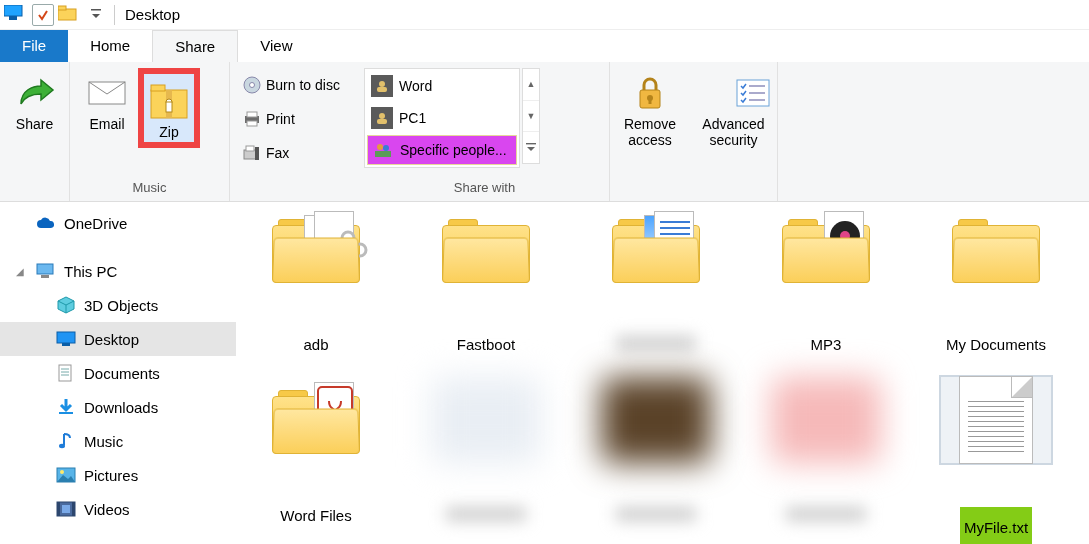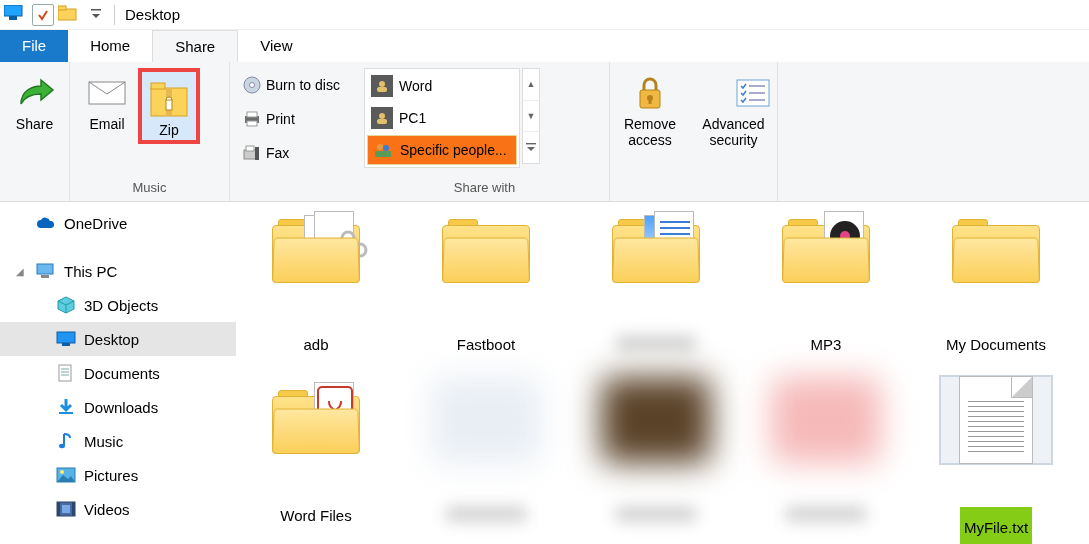--- a/index.html
+++ b/index.html
@@ -21,21 +21,21 @@
 
     
     .ribbon { display: flex; background: #f5f6f7; height: 140px; border-bottom: 1px solid #ddd; }
     .rg { display: flex; flex-direction: column; position: relative; border-right: 1px solid #e1e1e1; }
     .rg-body { display: flex; align-items: flex-start; padding: 6px 6px 0 6px; flex: 1; }
     .rg-label { text-align: center; font-size: 13px; color: #555; padding: 3px 0 6px; }
 
     .bigbtn { width: 62px; display: flex; flex-direction: column; align-items: center; text-align: center; padding: 4px 0; font-size: 14px; }
     .bigbtn .ico { height: 42px; display:flex; align-items:center; justify-content:center; }
     .bigbtn .lbl { line-height: 16px; margin-top: 2px; }
-    .zip-btn { border: 4px solid #ef4444; background: #d8e8fb; padding: 6px 10px 2px; }
+    .zip-btn { border: 6px solid #ef4444; background: #d8e8fb; padding: 6px 10px 2px; }
 
     .smallrow { display: flex; align-items: center; gap: 4px; height: 26px; padding: 0 6px; }
     .smallrow .sico { width: 20px; display:flex; align-items:center; justify-content:center; }
 
     .share-list { display: flex; flex-direction: column; gap: 2px; padding: 2px; border: 1px solid #ddd; background: #fff; width: 156px; }
     .share-item { display:flex; align-items:center; gap:6px; height:30px; padding:0 4px; }
     .share-item .thumb { width: 22px; height: 22px; background:#5a5a5a; display:flex; align-items:center; justify-content:center; }
     .scrollbtns { display:flex; flex-direction:column; border:1px solid #ddd; background:#fff; width:18px; height:96px; }
     .scrollbtns div { flex:1; display:flex; align-items:center; justify-content:center; font-size:9px; color:#666; border-bottom:1px solid #eee; }
     .scrollbtns div:last-child { border:none; font-size:10px; }
@@ -199,21 +199,21 @@
         </div>
         <div class="share-item">
           <span class="thumb">
               <svg width="14" height="14">
                 <circle cx="7" cy="5" r="3" fill="#e2c06b"></circle>
                 <rect x="2" y="8" width="10" height="5" rx="2" fill="#e2c06b"></rect>
               </svg>
             </span>
           <span>PC1</span>
         </div>
-        <div class="share-item" style="background:#f97316; border:1px solid #e5d89a;">
+        <div class="share-item" style="background:#d946ef; border:1px solid #e5d89a;">
           <span class="thumb" style="background:transparent;">
               <svg width="20" height="18">
                 <circle cx="7" cy="6" r="3" fill="#e49b3f"></circle>
                 <circle cx="13" cy="7" r="3" fill="#3a7cd6"></circle>
                 <rect x="2" y="10" width="16" height="6" fill="#5c9b57"></rect>
               </svg>
             </span>
           <span>Specific people...</span>
         </div>
       </div>

